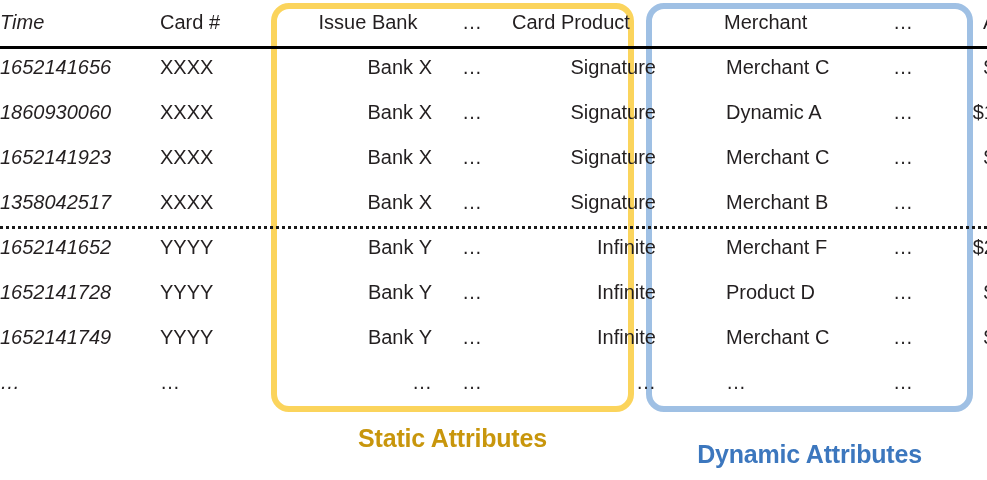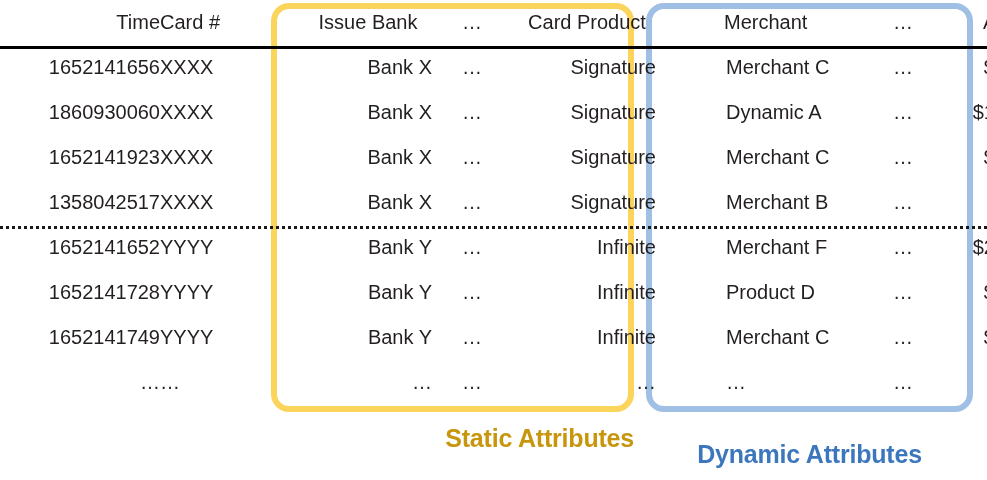--- a/index.html
+++ b/index.html
@@ -62,34 +62,34 @@
     height: 45px;
     vertical-align: middle;
     white-space: nowrap;
   }
   .hdr-row th {
     height: 44px;
     padding-bottom: 3px;
   }
 
   
-  .c-time    { width: 160px; text-align: right; }
+  .c-time    { width: 160px; text-align: left; font-style: italic; }
   .c-card    { width: 110px; text-align: left; }
   .c-gap1    { width: 18px; }
   .c-bank    { width: 128px; text-align: center; }
   .c-dots1   { width:  80px; text-align: center; }
   .c-product { width: 150px; text-align: right;  padding-right: 8px !important; }
   .c-gap2    { width: 40px; }
   .c-merch   { width: 140px; text-align: center; }
   .c-dots2   { width:  78px; text-align: center; }
   .c-amount  { width: 110px; text-align: right;  padding-right: 9px !important; }
 
   .hdr-bank    { text-align: center; padding-left: 16px !important; }
   .hdr-merch   { text-align: left !important; padding-left: 20px !important; }
-  .hdr-product { text-align: center; padding-right: 2px !important; }
+  .hdr-product { text-align: left; padding-right: 2px !important; }
   .hdr-amount  { text-align: right !important; padding-right: 2px !important; }
 
   .body-bank  { text-align: right; }
   .body-merch { text-align: left; padding-left: 22px !important; }
 
   
   .rule {
     position: absolute;
     left: 0;
     width: 987px;
@@ -247,16 +247,16 @@
           <td class="c-dots1">…</td>
           <td class="c-product">…</td>
           <td class="c-gap2"></td>
           <td class="c-merch body-merch">…</td>
           <td class="c-dots2">…</td>
           <td class="c-amount">…</td>
         </tr>
       </tbody>
   </table>
 
-  <div class="caption" id="caption-static" style="color: rgb(200, 150, 12); text-align: right;">Static Attributes</div>
+  <div class="caption" id="caption-static" style="color: rgb(200, 150, 12);">Static Attributes</div>
   <div class="caption" id="caption-dynamic" style="color: rgb(60, 119, 190);">Dynamic Attributes</div>
 
 </div>
 
 </body></html>

